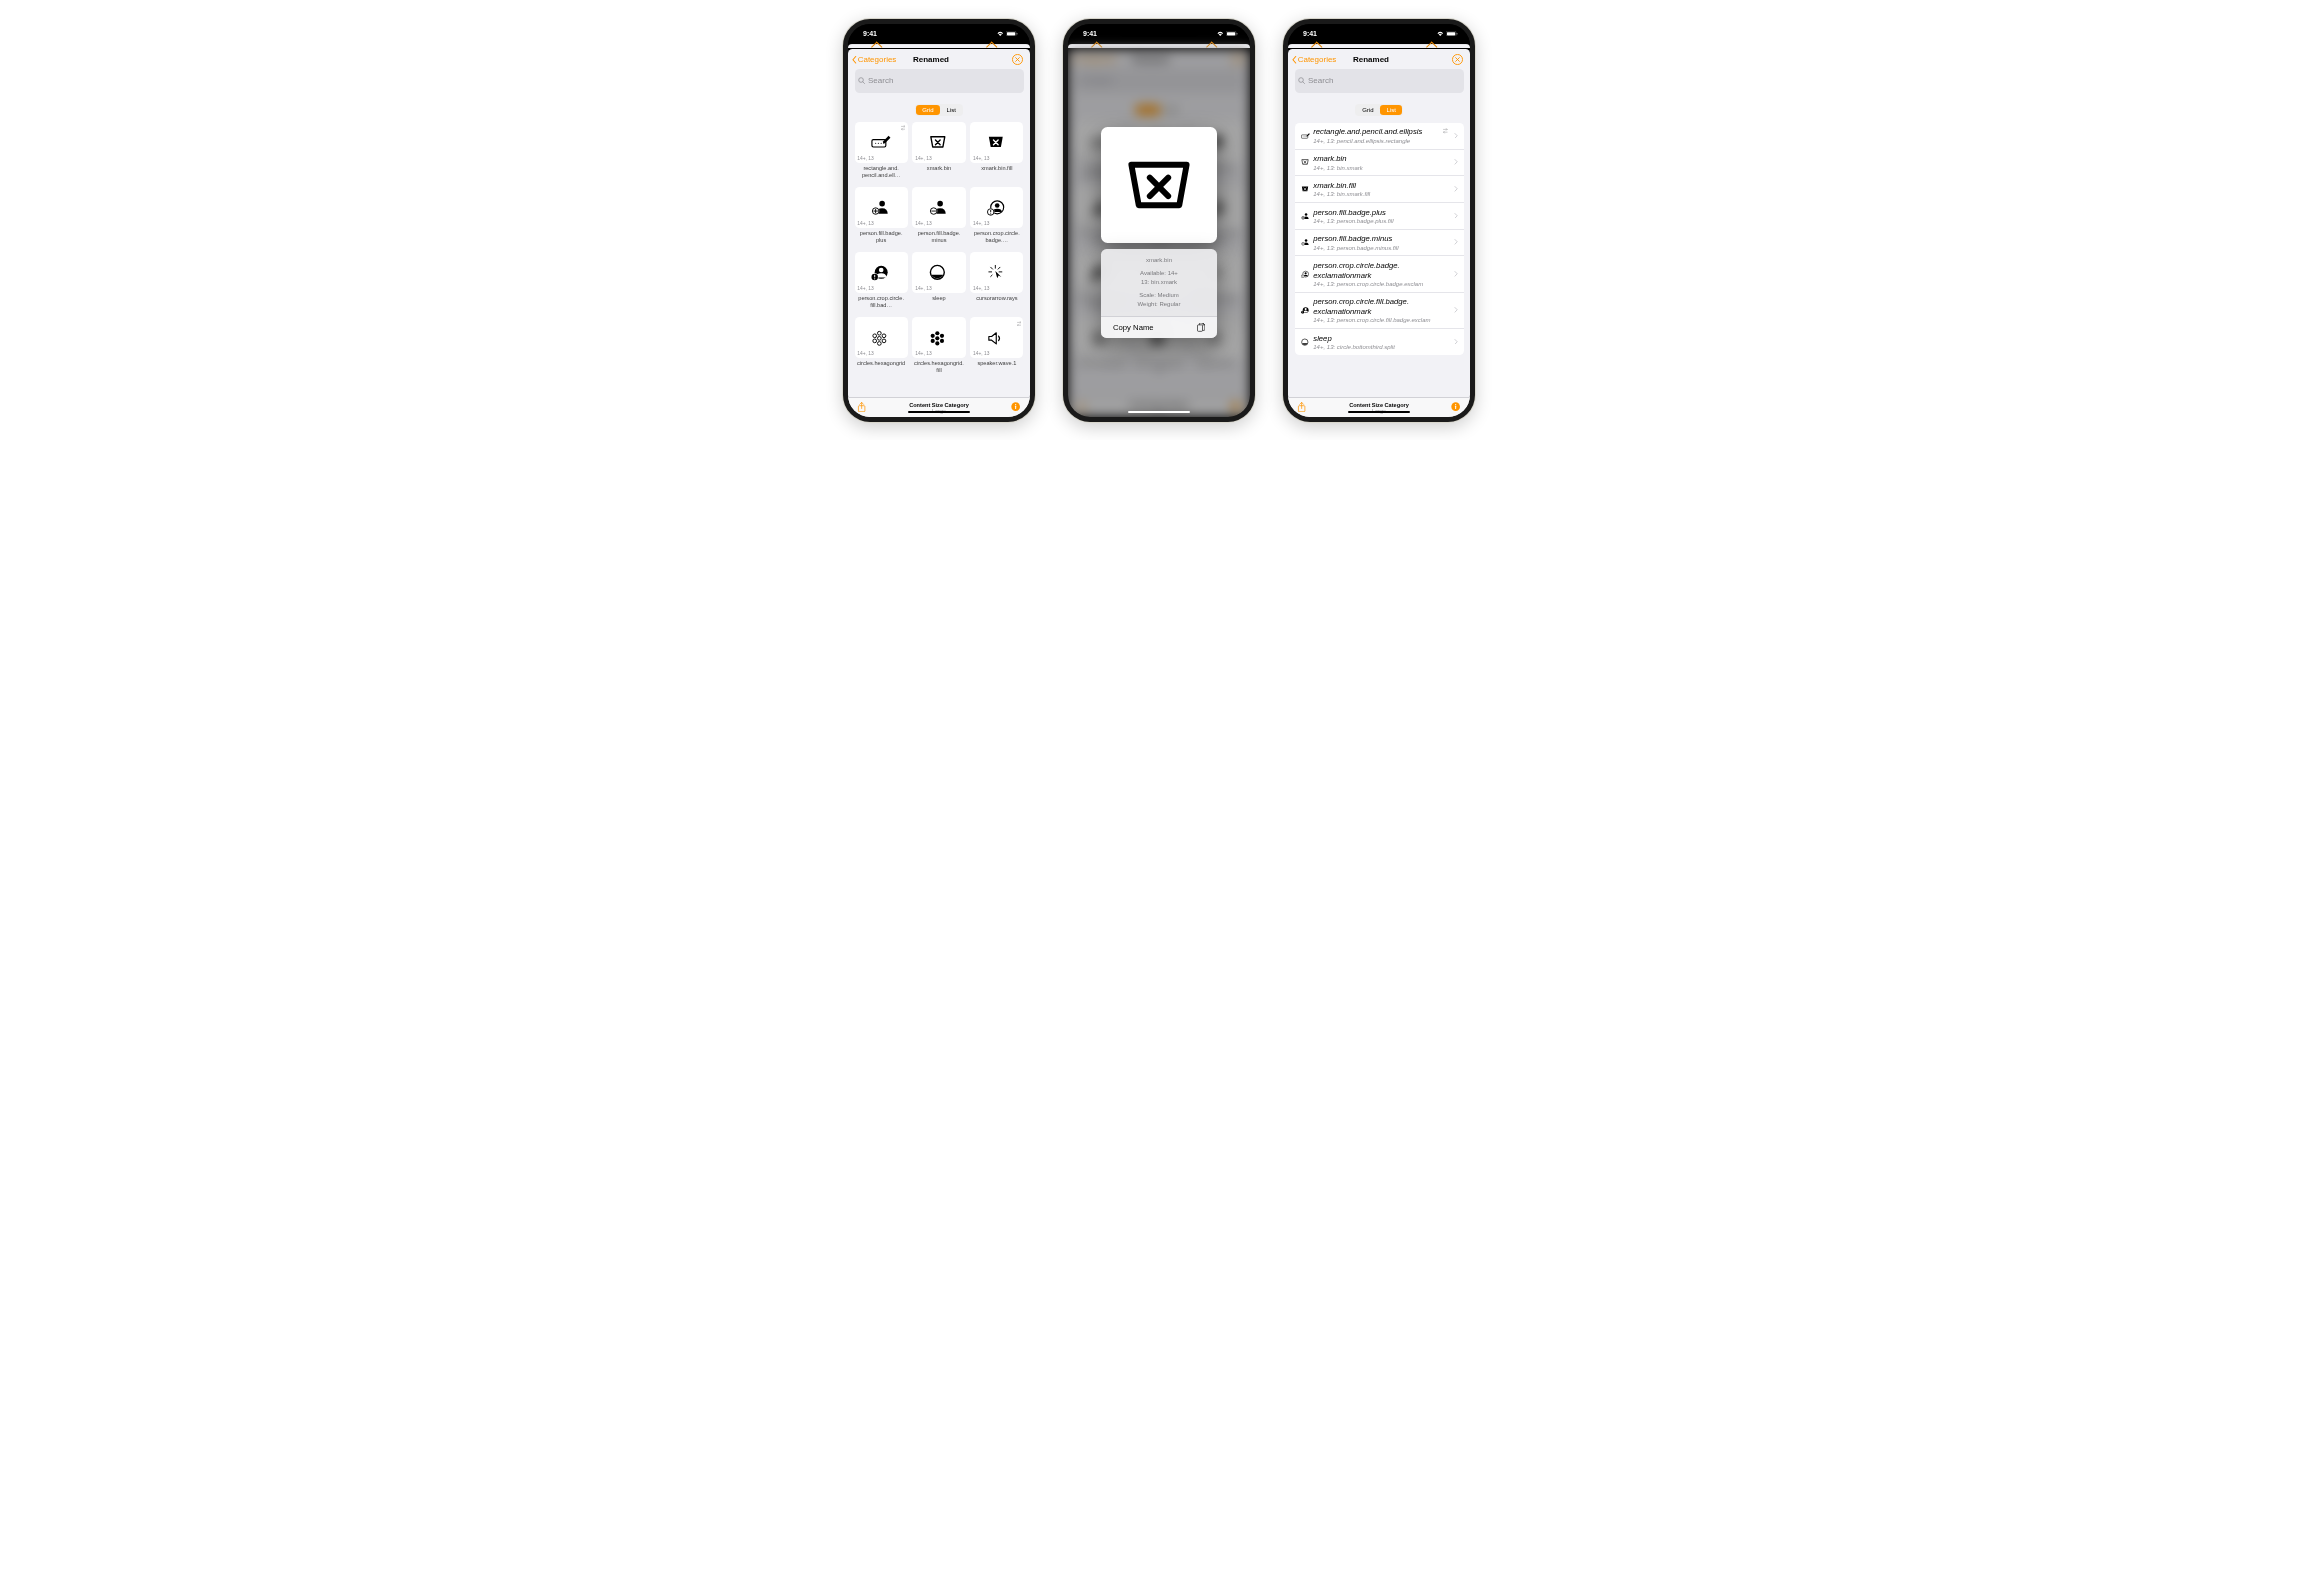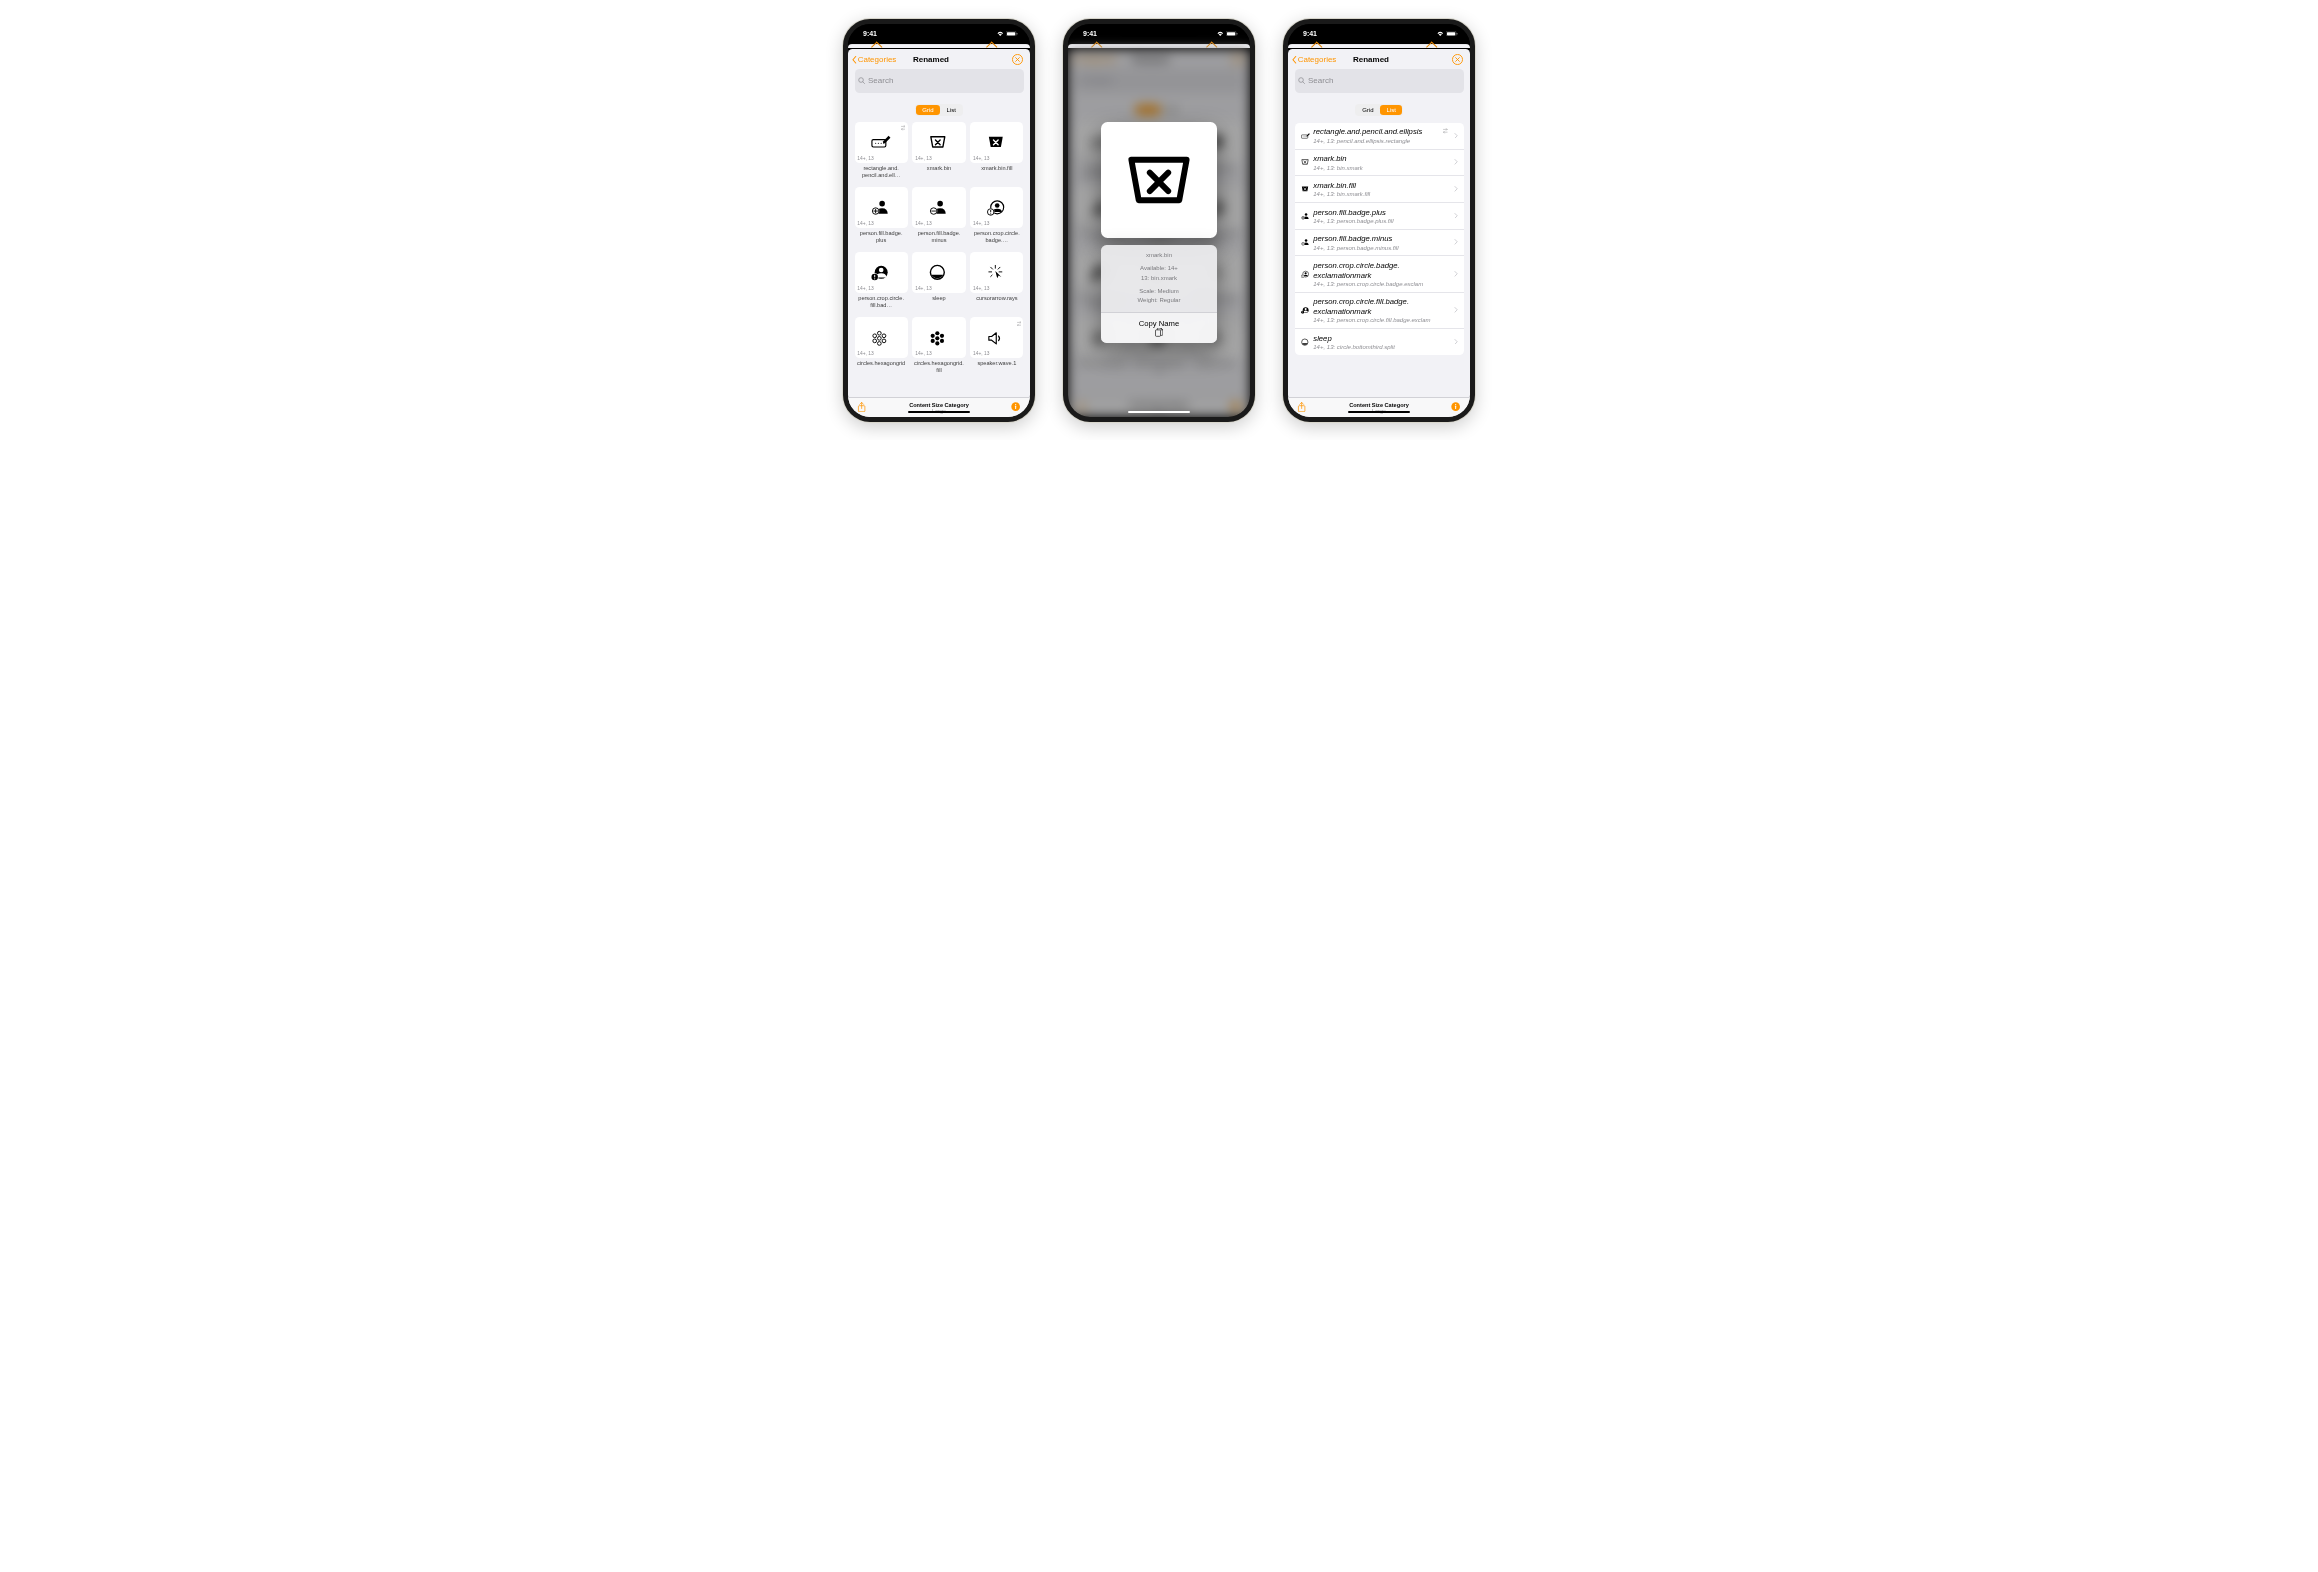--- a/index.html
+++ b/index.html
@@ -106,21 +106,20 @@
   margin-top:6.5px; width:116px; background:rgba(238,238,240,.92); backdrop-filter:blur(4.6px);
   border-radius:5.6px; overflow:hidden; box-shadow:0 9.3px 23px rgba(0,0,0,.35);
 }
 .ctxinfo { padding:6.5px 5.6px; text-align:center; font-size:6px; color:#7a7a7e; line-height:1.55; }
 .ctxinfo .nm { margin-bottom:3.7px; }
 .ctxinfo .blk { margin-bottom:3.7px; }
 .ctxaction {
   border-top:0.2px solid #d1d1d6; padding:6px 12px;
   display:flex; align-items:center; justify-content:space-between; font-size:7.7px; color:#000;
   background:rgba(255,255,255,.5);
-  flex-direction:column;
 }
 .phone.mid .homebar { background:#fff; }
 </style>
 </head>
 <body>
 
 <svg width="0" height="0" style="position:absolute">
 <defs>
 <g id="i-wifi">
         <path d="M1 4.8 Q7 -1.5 13 4.8 L11.3 6.5 Q7 2.3 2.7 6.5 Z M3.6 7.4 Q7 4 10.4 7.4 L8.7 9.1 Q7 7.4 5.3 9.1 Z M7 11.2 A1.2 1.2 0 1 0 7 8.8 A1.2 1.2 0 0 0 7 11.2" fill="currentColor"></path>

